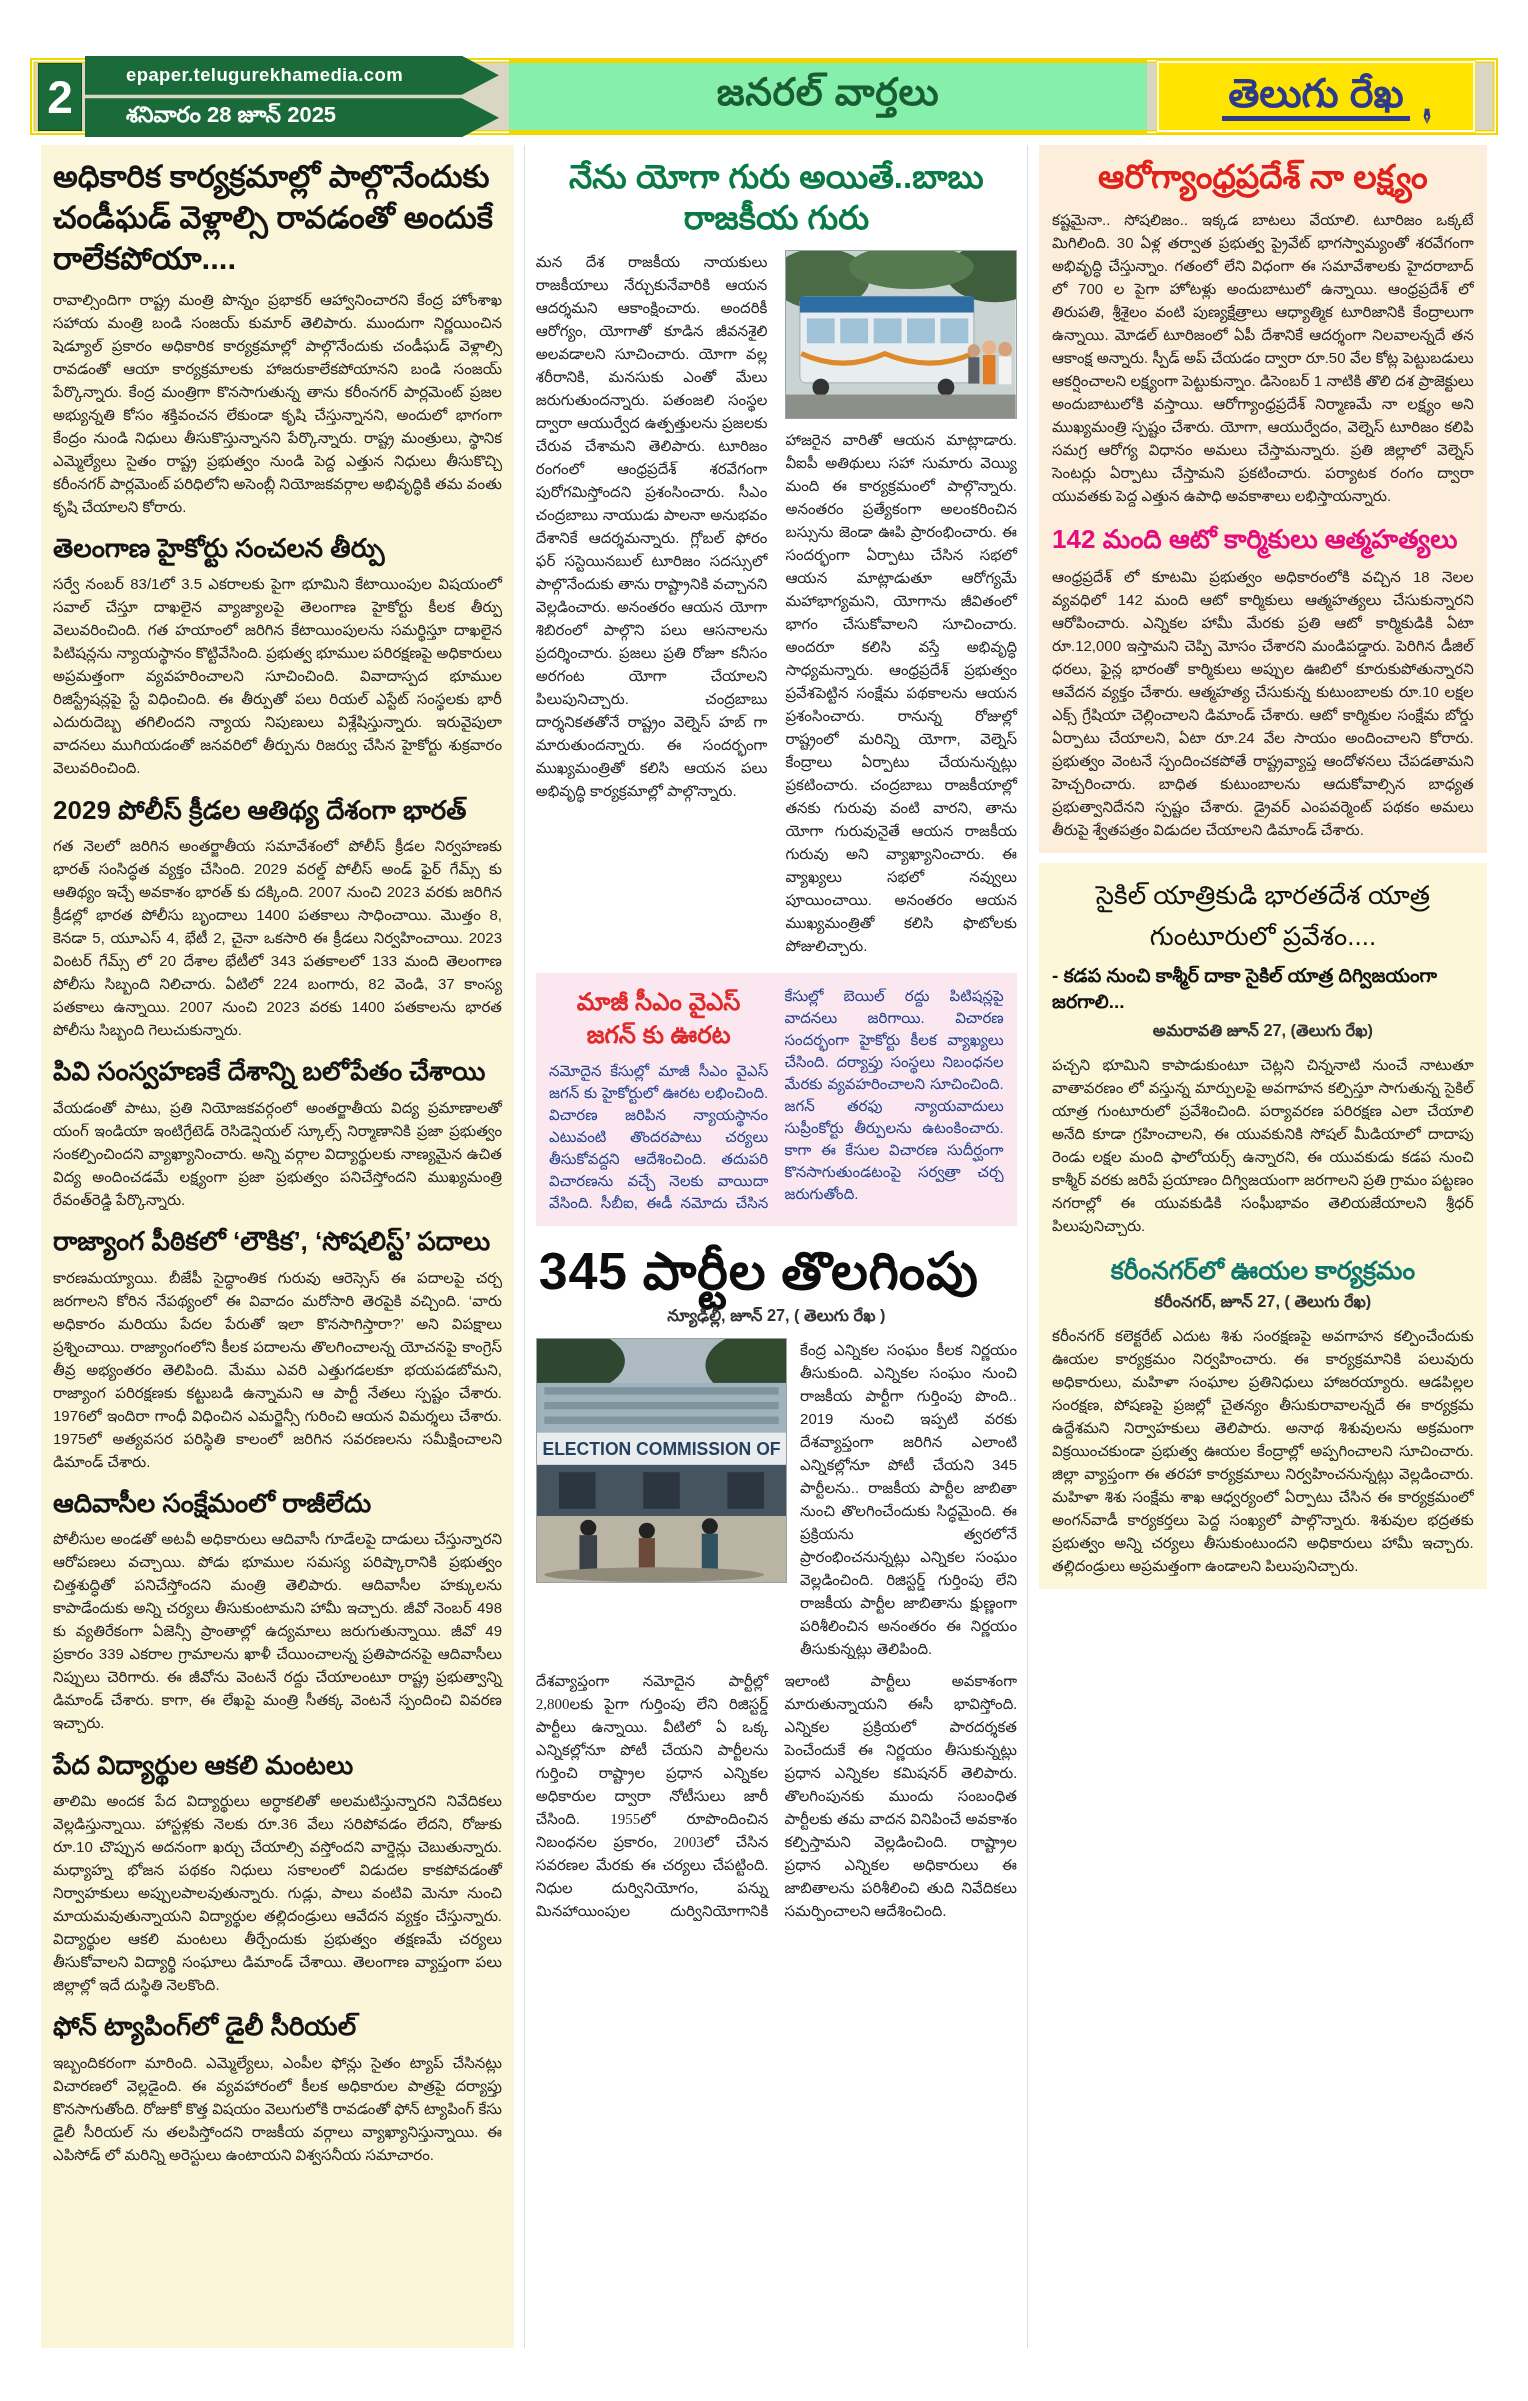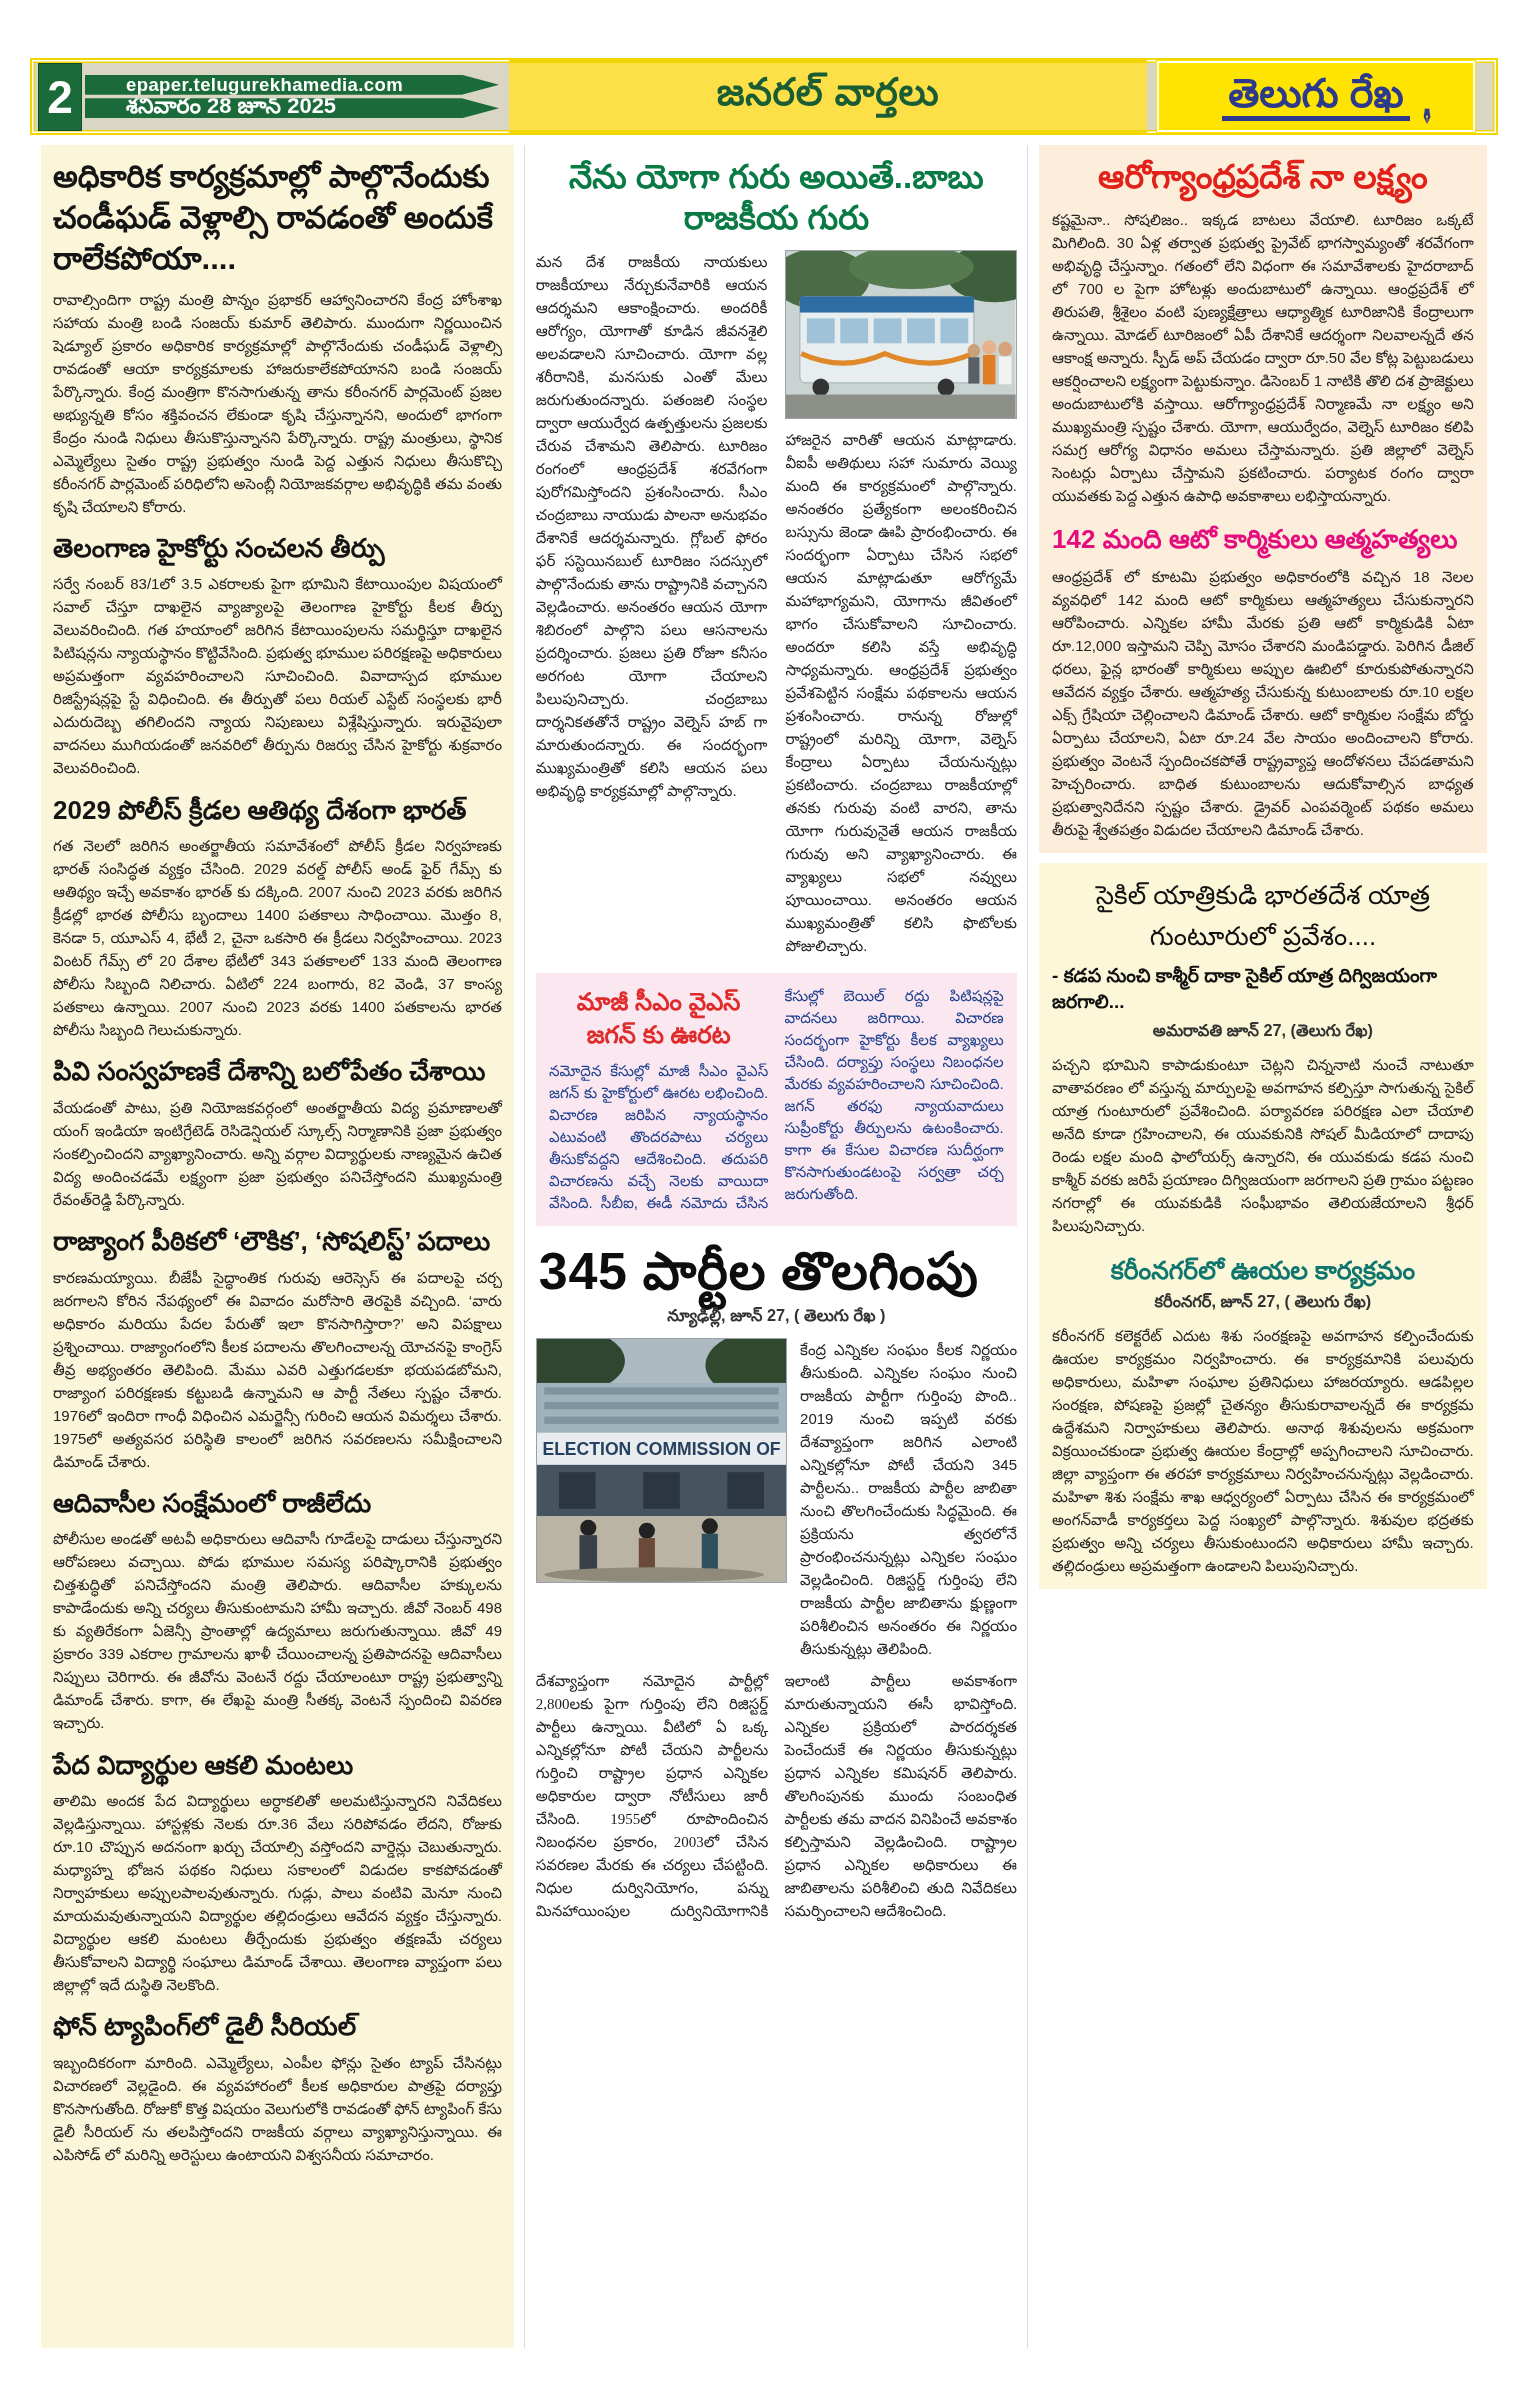--- a/index.html
+++ b/index.html
@@ -16,28 +16,28 @@
   }
   .pagenum {
     width: 44px; height: 68px; margin-left: 6px; background: #1a6a3a;
     color: #ffffff; font-size: 46px; font-weight: bold;
     display: flex; align-items: center; justify-content: center;
     border: 1.5px solid #0e4d28;
   }
   .ribbons { display: flex; flex-direction: column; gap: 3.7px; margin-left: 3px; width: 414px; }
   .ribbon {
     background: #1a6a3a; color: #ffffff; font-weight: bold;
-    height: 20px; display: flex; align-items: center; padding-left: 41px;
+    height: 39px; display: flex; align-items: center; padding-left: 41px;
     clip-path: polygon(0 0, 91% 0, 100% 50%, 91% 100%, 0 100%);
   }
   .ribbon.site { font-size: 18.5px; letter-spacing: 0.4px; }
   .ribbon.date { font-size: 22px; }
   .section-banner {
     flex: 1; align-self: stretch; margin: 0 10.4px;
-    background: #fde047; border-top: 3px solid #f2d600; border-bottom: 3px solid #f2d600;
+    background: #86efac; border-top: 3px solid #f2d600; border-bottom: 3px solid #f2d600;
     display: flex; align-items: center; justify-content: center;
     color: #1a5c33; font-size: 38px; font-weight: 800; letter-spacing: 0.7px;
   }
   .logo-box {
     width: 318px; height: 71px; margin-right: 21px; background: #ffe400;
     border: 2.2px solid #ffffff; outline: 1.5px solid #ffe400;
     display: flex; align-items: center; justify-content: center; position: relative;
   }
   .logo-text {
     color: #2d3a8c; font-size: 40px; font-weight: 800;

